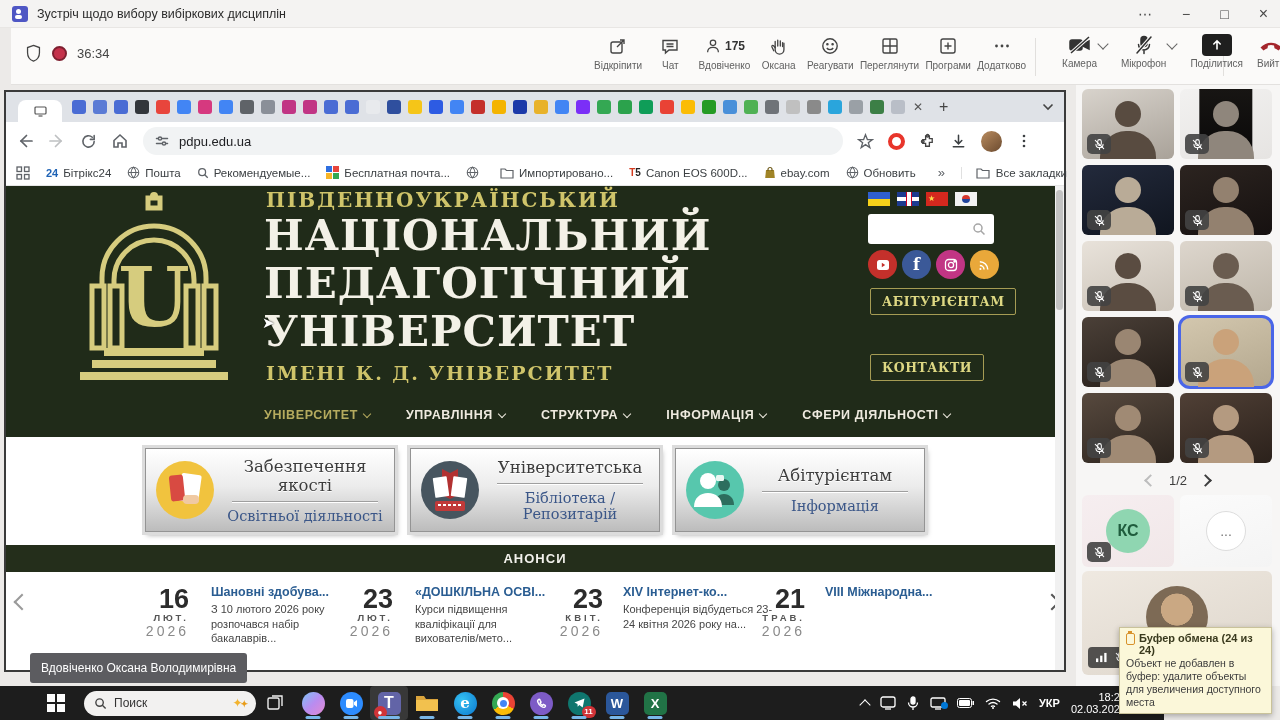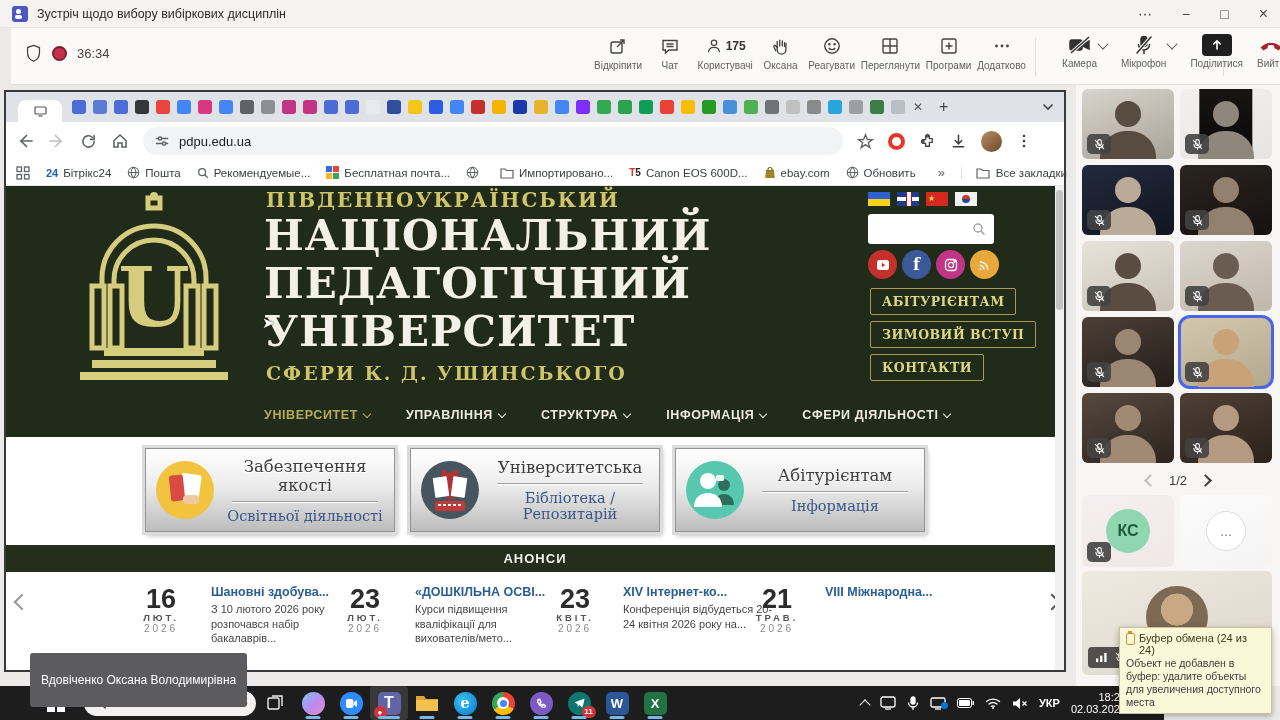--- a/index.html
+++ b/index.html
@@ -88,55 +88,55 @@
 
   .card{position:absolute;top:262px;width:250px;height:84px;background:linear-gradient(180deg,#fff 0%,#ececec 45%,#bcbcbc 100%);border:1px solid #949494;box-shadow:0 0 0 3px #dcdcdc,2px 3px 5px rgba(0,0,0,.35);display:flex;align-items:center;cursor:pointer}
   .cicon{width:58px;height:58px;border-radius:50%;margin:0 8px 0 10px;position:relative;flex:none}
   .ctxt{flex:1;text-align:center;padding-right:6px}
   .ctitle{font-family:"DejaVu Serif","Liberation Serif",serif;font-size:16.5px;color:#3c3c3c;text-shadow:0 1px 0 #fff}
   .cdiv{height:1px;background:#9f9f9f;margin:6px 10px;box-shadow:0 1px 0 #fff}
   .csub{font-family:"DejaVu Serif","Liberation Serif",serif;font-size:14.5px;color:#3a5688}
 
   .annbar{position:absolute;left:0;top:359px;width:1058px;height:27px;background:#242e1b;color:#f2f1ec;font-weight:bold;font-size:13px;letter-spacing:1px;display:flex;align-items:center;justify-content:center}
   .newsarea{position:absolute;left:0;top:386px;width:1058px;height:98px;background:#fff}
-  .ndate{position:absolute;top:14px;width:56px;text-align:center;cursor:pointer}
+  .ndate{position:absolute;top:14px;width:56px;text-align:right;cursor:pointer}
   .nday{font-size:27px;font-weight:bold;color:#2c2c2c;line-height:26px}
   .nmon{font-size:9.5px;font-weight:bold;color:#555;letter-spacing:3px}
-  .nyr{font-size:10px;color:#8a8a8a;letter-spacing:3px}
+  .nyr{font-size:14px;color:#8a8a8a;letter-spacing:3px}
   .ntxt{position:absolute;top:13px;width:148px;cursor:pointer}
   .ntitle{font-size:12.5px;font-weight:bold;color:#2a5d92;margin-bottom:3px;white-space:nowrap}
   .nbody{font-size:11px;color:#454545;line-height:14.5px}
   .car{position:absolute;top:24px;width:12px;height:12px;border-left:2px solid #9a9a9a;border-bottom:2px solid #9a9a9a;cursor:pointer}
   .car-l{left:10px;transform:rotate(45deg)}
   .car-r{left:1040px;transform:rotate(-135deg);border-color:#555}
   .scrollbar{position:absolute;right:0;top:94px;width:9px;height:484px;background:#f1f1f1}
   .scrollthumb{position:absolute;right:1px;top:4px;width:7px;height:120px;border-radius:4px;background:#c2c2c2;cursor:grab}
 
-  .presenter-tip{position:absolute;left:30px;top:653px;background:#5c5c60;color:#fff;font-size:12px;padding:20px 11px;border-radius:3px;z-index:30;white-space:nowrap}
+  .presenter-tip{position:absolute;left:30px;top:653px;background:#5c5c60;color:#fff;font-size:12px;padding:8px 11px;border-radius:3px;z-index:30;white-space:nowrap}
 
   
   .sidebar{position:absolute;left:1076px;top:85px;width:204px;height:601px;background:#f7f6f5}
   .ptile{position:absolute;border-radius:6px;overflow:hidden;cursor:pointer}
   .ptile.sel{outline:3px solid #4a66e8;outline-offset:-1px;border-radius:10px}
   .phead{position:absolute;left:50%;transform:translateX(-50%);border-radius:50%}
   .pbody{position:absolute;left:50%;transform:translateX(-50%);bottom:0;border-radius:26px 26px 0 0}
   .micbadge{position:absolute;left:5px;bottom:5px;width:24px;height:20px;border-radius:5px;background:rgba(66,66,66,.9);display:flex;align-items:center;justify-content:center}
   .innercol{position:absolute;left:50%;top:0;transform:translateX(-50%);width:58%;height:100%;background:linear-gradient(#171513,#090808)}
   .initcirc{position:absolute;left:50%;top:50%;transform:translate(-50%,-50%);width:44px;height:44px;border-radius:50%;background:#8fd6b1;color:#1f5c3d;font-weight:bold;font-size:16px;display:flex;align-items:center;justify-content:center}
   .dotcirc{position:absolute;left:50%;top:50%;transform:translate(-50%,-50%);width:40px;height:40px;border-radius:50%;background:#fff;border:1px solid #ddd;color:#777;font-size:14px;display:flex;align-items:center;justify-content:center}
   .photocirc{position:absolute;left:50%;top:44%;transform:translate(-50%,-50%);width:62px;height:62px;border-radius:50%;background:radial-gradient(circle at 50% 38%,#caa883 32%,#7d6a55 33% 100%)}
   .wpill{position:absolute;left:6px;bottom:7px;height:21px;border-radius:4px;background:rgba(40,40,40,.78);display:flex;align-items:center;gap:6px;padding:0 7px}
   .pagerow{position:absolute;left:0;top:384px;width:204px;height:22px;display:flex;align-items:center;justify-content:center;gap:14px;font-size:13px;color:#3d3d3d}
   .pgchev{width:9px;height:9px;border-left:2px solid #bdbdbd;border-bottom:2px solid #bdbdbd;cursor:pointer}
   .pgl{transform:rotate(45deg)}
   .pgr{transform:rotate(-135deg);border-color:#3d3d3d}
 
   
   .clip{position:absolute;left:1119px;top:627px;width:153px;z-index:40;background:#fbf7d9;border:1px solid #c9c29a;box-shadow:0 2px 6px rgba(0,0,0,.3);padding:4px 6px}
-  .clip-t{display:flex;align-items:flex-start;gap:4px;font-size:11px;font-weight:normal;color:#3a3a1e}
+  .clip-t{display:flex;align-items:flex-start;gap:4px;font-size:11px;font-weight:bold;color:#3a3a1e}
   .clip-b{font-size:10.5px;color:#3c3c3c;line-height:13px;margin-top:1px}
   .clipicon{width:9px;height:12px;border:1.5px solid #d8922c;border-radius:2px;margin-top:1px;flex:none;position:relative}
   .clipicon::before{content:"";position:absolute;left:1px;top:-3px;width:4px;height:2px;background:#d8922c}
 
   
   .taskbar{position:absolute;left:0;bottom:0;width:1164px;height:34px;background:#1d1d1d;display:flex;align-items:center;color:#fff}
   .tb-start{margin-left:38px;width:36px;display:flex;justify-content:center;cursor:pointer}
   .winlogo{display:grid;grid-template-columns:8px 8px;grid-gap:1.5px}
   .winlogo i{width:8px;height:8px;background:#fdfdfd}
   .tb-search{margin-left:10px;width:172px;height:25px;border-radius:13px;background:#f2f1f0;display:flex;align-items:center;padding:0 10px;gap:7px;cursor:pointer}
@@ -201,21 +201,21 @@
     <div class="mact">
       <span class="ic">
           <span>
             <svg width="18" height="20" viewBox="0 0 20 20" fill="none" stroke="#444" stroke-width="1.4">
               <circle cx="10" cy="6.5" r="3"></circle>
               <path d="M4 17c0-3.5 2.6-5.5 6-5.5s6 2 6 5.5"></path>
             </svg>
           </span>
           <span class="badge175">175</span>
         </span>
-      <span class="lbl">Користувачі</span>
+      <span class="lbl">Вдовіченко</span>
     </div>
     <div class="mact">
       <span class="ic">
           <svg width="19" height="20" viewBox="0 0 20 20" fill="none" stroke="#444" stroke-width="1.4" stroke-linecap="round">
             <path d="M6.5 11V5.2M9.2 10V3.8M11.9 10V4.6M14.3 10.5V6.5"></path>
             <path d="M6.5 11v3a4.6 4.6 0 0 0 9.2 0V7"></path>
             <path d="M6.5 11.6 4.8 9.8c-.9-.9-2.2 0-1.7 1.2l1.9 4"></path>
           </svg>
         </span>
       <span class="lbl">Оксана</span>
@@ -545,21 +545,21 @@
           <circle cx="86" cy="6" r="4"></circle>
           <text x="86" y="136" text-anchor="middle" font-family="DejaVu Serif, Liberation Serif, serif" font-weight="bold" font-size="82">U</text>
         </g>
       </svg>
       <div class="u-pre">ПІВДЕННОУКРАЇНСЬКИЙ</div>
       <div class="u-big">
         <div>НАЦІОНАЛЬНИЙ</div>
         <div>ПЕДАГОГІЧНИЙ</div>
         <div>УНІВЕРСИТЕТ</div>
       </div>
-      <div class="u-sub">СФЕРИ К. Д. УШИНСЬКОГО</div>
+      <div class="u-sub">ІМЕНІ К. Д. УНІВЕРСИТЕТ</div>
       <span class="cursor">➤</span>
 
       <div class="flags">
         <span class="flag f-ua"></span>
         <span class="flag f-gb"></span>
         <span class="flag f-cn">★</span>
         <span class="flag f-kr"></span>
       </div>
       <input class="ssearch" value="" style="">
       <span class="ssearch-ic">
@@ -584,21 +584,20 @@
             </svg>
           </span>
         <span class="soc" style="background:#e9a83a">
             <svg width="13" height="13" viewBox="0 0 14 14" fill="none" stroke="#fff" stroke-width="1.6">
               <path d="M2 12a1 1 0 0 1 0 .01M2 8a4.5 4.5 0 0 1 4.5 4.5M2 4a8.5 8.5 0 0 1 8.5 8.5"></path>
               <circle cx="2.6" cy="11.8" r="1.1" fill="#fff" stroke="none"></circle>
             </svg>
           </span>
       </div>
       <span class="hbtn" style="top:102px">АБІТУРІЄНТАМ</span>
-      <span class="hbtn" style="top:135px">ЗИМОВИЙ ВСТУП</span>
       <span class="hbtn" style="top:168px">КОНТАКТИ</span>
 
       <div class="sitenav">
         <span class="snav gold">
             <span>УНІВЕРСИТЕТ</span>
             <span class="nchev"></span>
           </span>
         <span class="snav">
             <span>УПРАВЛІННЯ</span>
             <span class="nchev"></span>
@@ -697,21 +696,21 @@
           <div class="nbody">Курси підвищення кваліфікації для вихователів/мето...</div>
       </span>
 
       <span class="ndate" style="left:541px">
         <div class="nday">23</div>
           <div class="nmon">КВІТ.</div>
           <div class="nyr">2026</div>
       </span>
       <span class="ntxt" style="left:617px;width:158px">
         <div class="ntitle">XIV Інтернет-ко...</div>
-          <div class="nbody">Конференція відбудеться 20-24 квітня 2026 року на...</div>
+          <div class="nbody">Конференція відбудеться 23-24 квітня 2026 року на...</div>
       </span>
 
       <span class="ndate" style="left:743px">
         <div class="nday">21</div>
           <div class="nmon">ТРАВ.</div>
           <div class="nyr">2026</div>
       </span>
       <span class="ntxt" style="left:819px;width:158px">
         <div class="ntitle">VIII Міжнародна...</div>
       </span>

